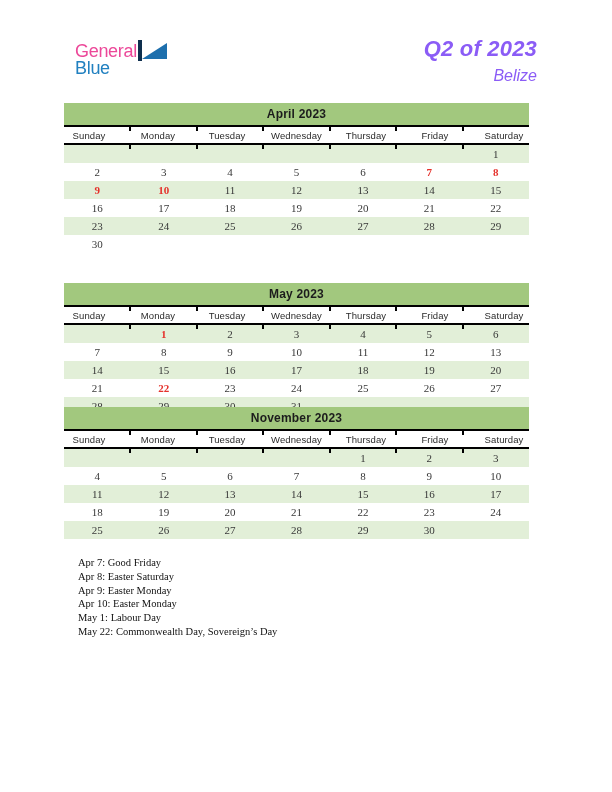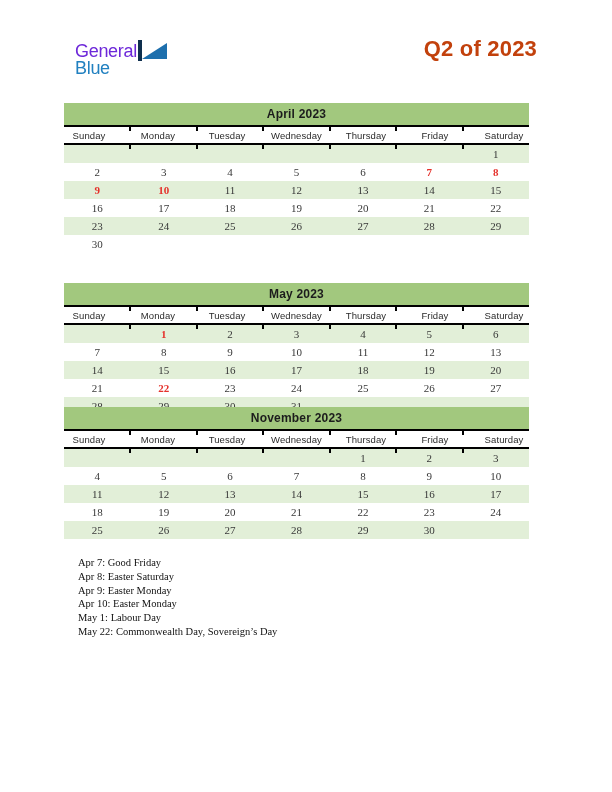--- a/index.html
+++ b/index.html
@@ -7,29 +7,29 @@
     position:relative;
     width:612px;height:792px;
     background:#ffffff;
     font-family:"Liberation Sans", sans-serif;
     overflow:hidden;
   }
 
   
   .logo{position:absolute;left:75px;top:40px;width:110px;height:42px;}
   .logo-line1{display:flex;align-items:flex-end;}
-  .logo-general{font-size:18px;font-weight:400;color:#6d28d9;letter-spacing:-0.3px;line-height:20px;}
+  .logo-general{font-size:18px;font-weight:400;color:#ec4899;letter-spacing:-0.3px;line-height:20px;}
   .logo-flag{position:relative;margin-left:1px;width:30px;height:21px;}
   .logo-pole{position:absolute;left:0;top:0;width:4px;height:21px;background:#0e2f4e;}
   .logo-tri{position:absolute;left:4px;bottom:2px;width:0;height:0;
     border-bottom:16px solid var(--flag-blue);border-left:25px solid transparent;}
   .logo-blue{font-size:18px;font-weight:400;letter-spacing:-0.3px;color:var(--logo-blue);
     text-align:left;margin-top:-3px;padding-right:3px;line-height:20px;}
 
-  .title-block{position:absolute;right:75px;top:36px;text-align:right;color:#c2410c;}
+  .title-block{position:absolute;right:75px;top:36px;text-align:right;color:#8b5cf6;font-style:italic;}
   .q-title{font-size:22px;font-weight:600;letter-spacing:0.2px;line-height:26px;}
   .q-subtitle{font-size:16px;font-weight:500;margin-top:5px;line-height:18px;}
 
   
   .month{position:absolute;left:64px;width:465px;}
   .month-april{top:103px;}
   .month-may{top:255px;margin-top:28px;}
   .month-june{top:407px;}
 
   .month-header{
@@ -73,20 +73,21 @@
       <span class="logo-flag">
         <span class="logo-pole"></span>
         <span class="logo-tri"></span>
       </span>
     </div>
     <div class="logo-blue">Blue</div>
   </div>
 
   <div class="title-block">
     <div class="q-title">Q2 of 2023</div>
+    <div class="q-subtitle">Belize</div>
   </div>
 
   <section class="month month-april">
     <div class="month-header">April 2023</div>
     <div class="rule">
         <span class="tick" style="left: calc(14.2857% - 1px);"></span>
         <span class="tick" style="left: calc(28.5714% - 1px);"></span>
         <span class="tick" style="left: calc(42.8571% - 1px);"></span>
         <span class="tick" style="left: calc(57.1429% - 1px);"></span>
         <span class="tick" style="left: calc(71.4286% - 1px);"></span>

